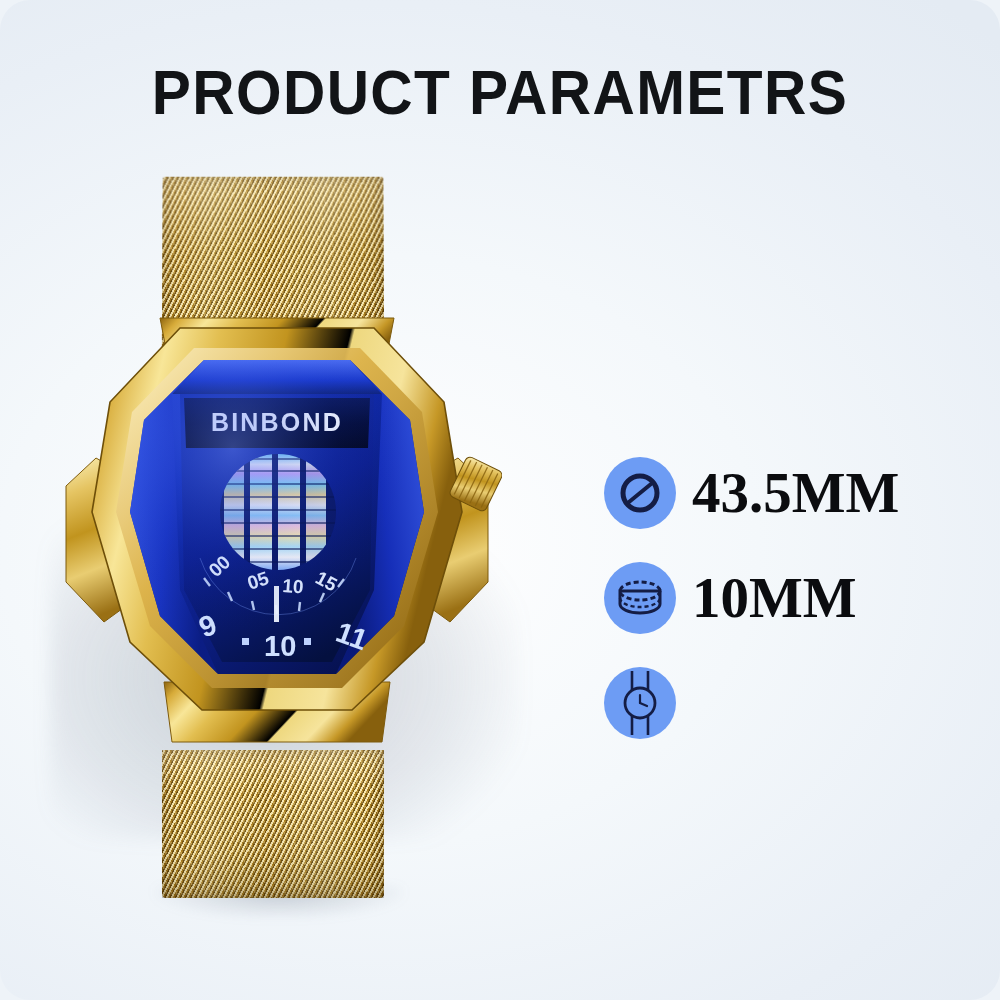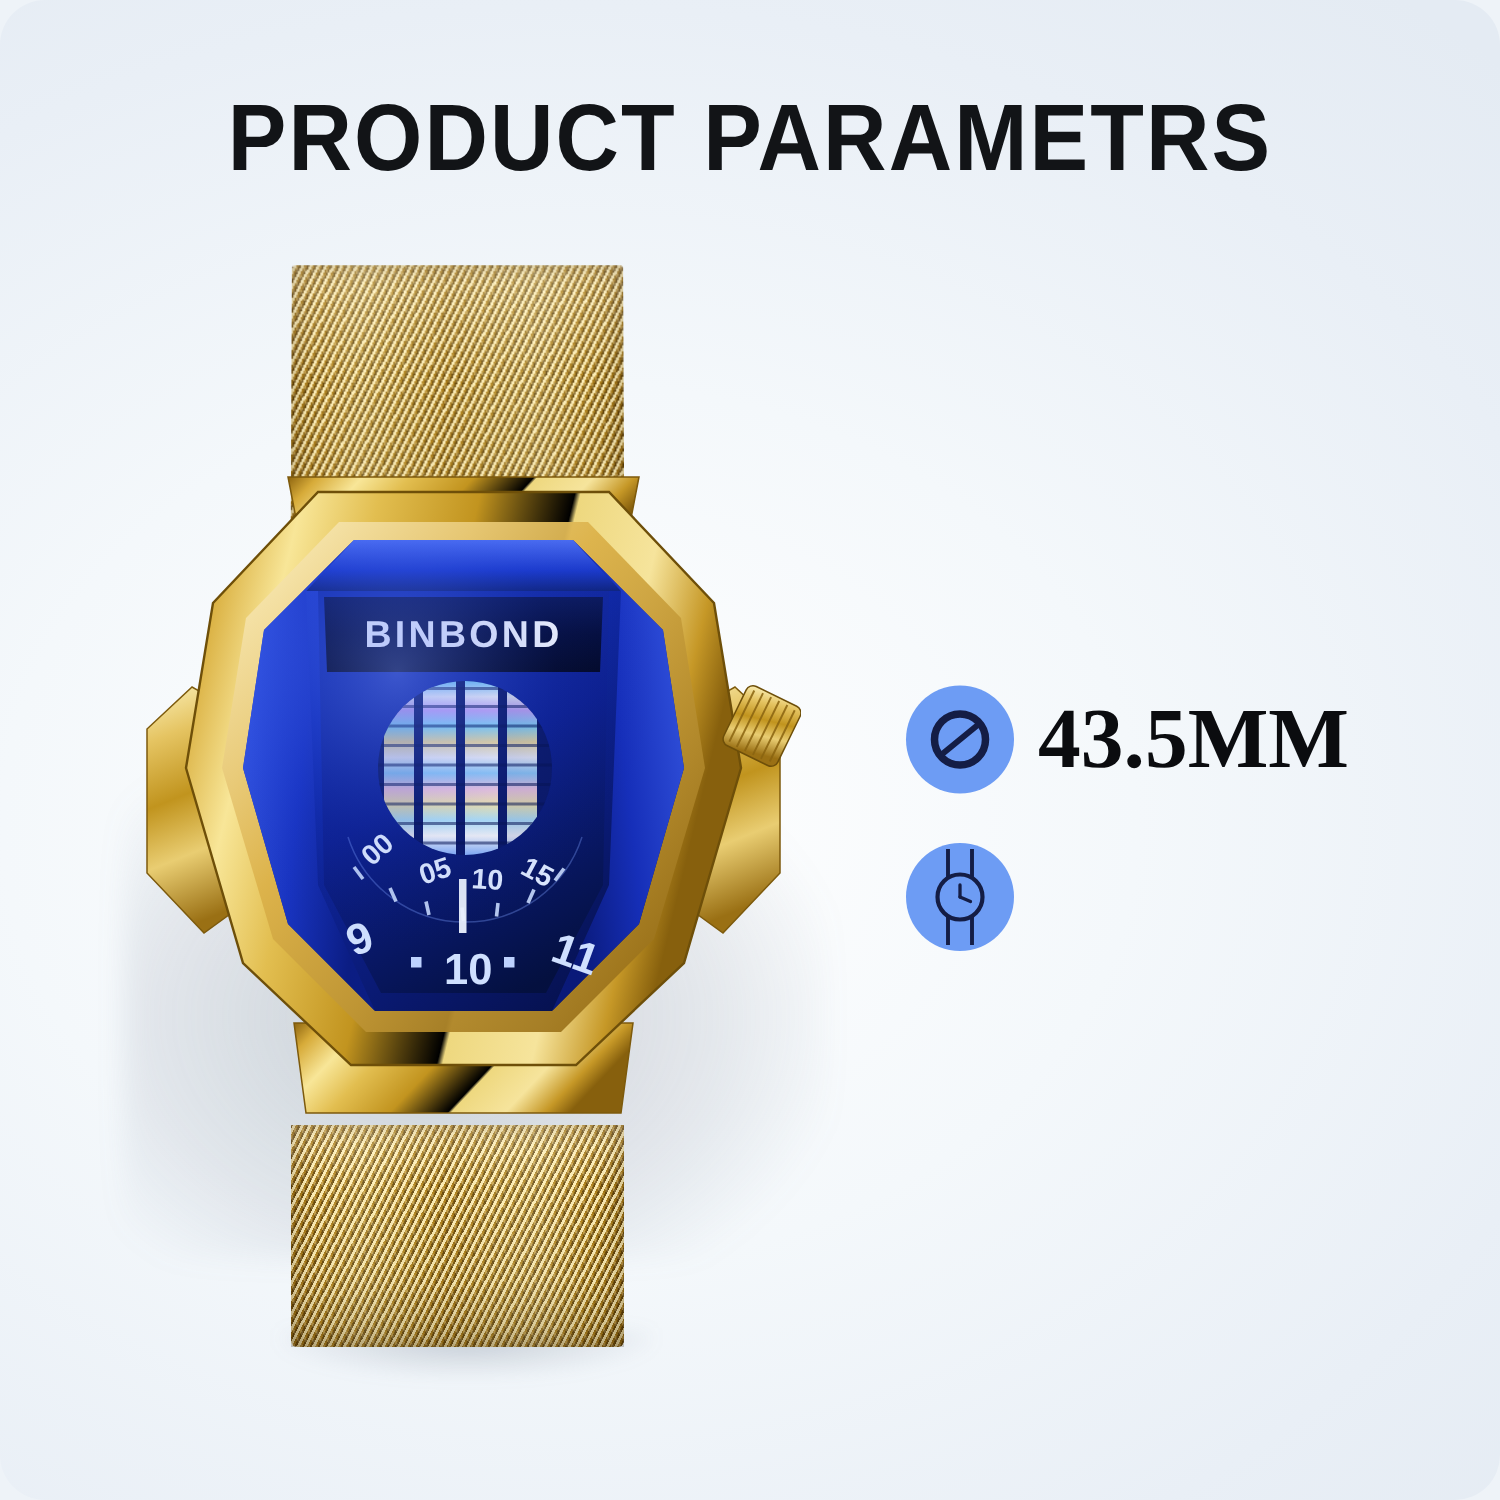--- a/index.html
+++ b/index.html
@@ -39,21 +39,21 @@
     letter-spacing: 1.5px;
     color: #121417;
     transform: scaleX(0.93);
     transform-origin: 50% 50%;
     white-space: nowrap;
   }
 
   
   #watch {
     position: absolute;
-    left: 76px;
+    left: 44px;
     top: 150px;
     width: 490px;
     height: 790px;
   }
 
   .strap {
     position: absolute;
     left: 118px;
     width: 222px;
     background:
@@ -359,20 +359,30 @@
     <div class="spec-row">
       <div class="spec-icon">
         <svg width="48" height="48" viewBox="0 0 48 48">
           <circle cx="24" cy="24" r="17" fill="none" stroke="#141d45" stroke-width="5"></circle>
           <line x1="13" y1="33" x2="35" y2="15" stroke="#141d45" stroke-width="4" stroke-linecap="round"></line>
         </svg>
       </div>
       <div class="spec-label">43.5MM</div>
     </div>
 
+    <div class="spec-row">
+      <div class="spec-icon">
+        <svg width="50" height="44" viewBox="0 0 50 44">
+          <path d="M5 15 L5 28 A20 9 0 0 0 45 28 L45 15 Z" fill="none" stroke="#141d45" stroke-width="3"></path>
+          <ellipse cx="25" cy="15" rx="20" ry="9" fill="none" stroke="#141d45" stroke-width="3" stroke-dasharray="5 3"></ellipse>
+          <path d="M5 22 A20 9 0 0 0 45 22" fill="none" stroke="#141d45" stroke-width="2.4" stroke-dasharray="4 3"></path>
+        </svg>
+      </div>
+      <div class="spec-label">10MM</div>
+    </div>
 
 
     <div class="spec-row">
       <div class="spec-icon">
         <svg width="52" height="66" viewBox="0 0 52 66">
           <line x1="18" y1="1" x2="18" y2="65" stroke="#141d45" stroke-width="2.6"></line>
           <line x1="34" y1="1" x2="34" y2="65" stroke="#141d45" stroke-width="2.6"></line>
           <circle cx="26" cy="33" r="15" fill="#6d9cf4" stroke="#141d45" stroke-width="2.8"></circle>
           <line x1="26" y1="33" x2="26" y2="25" stroke="#141d45" stroke-width="2.2" stroke-linecap="round"></line>
           <line x1="26" y1="33" x2="33" y2="36" stroke="#141d45" stroke-width="2.2" stroke-linecap="round"></line>

